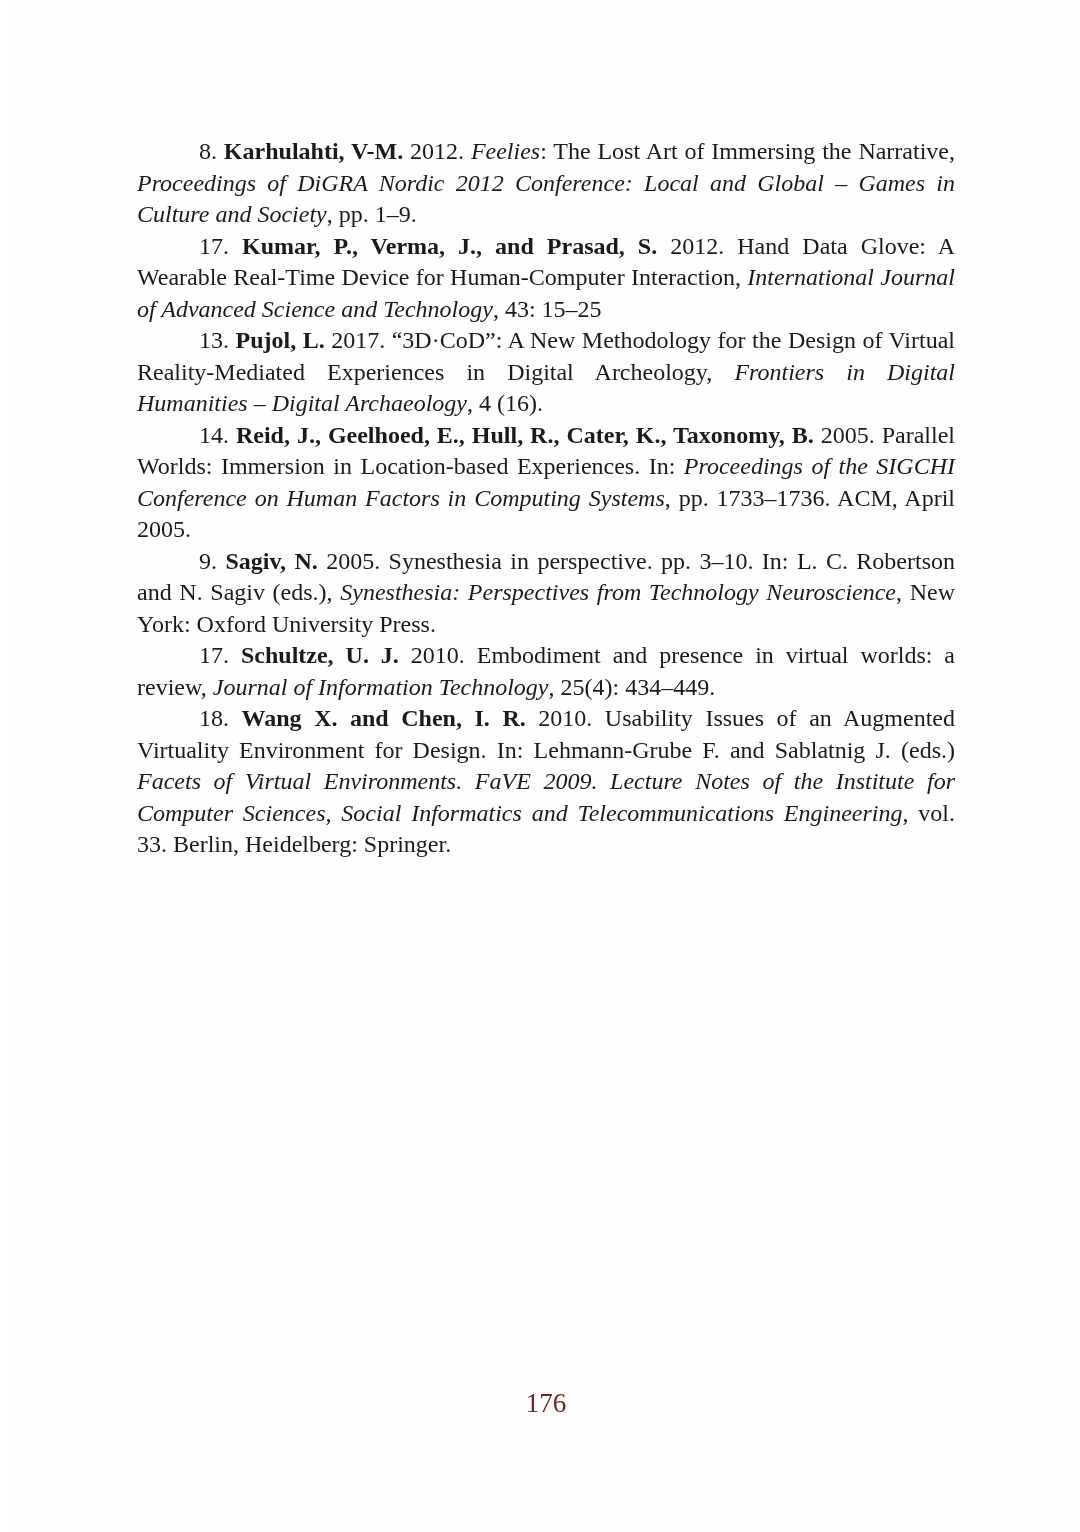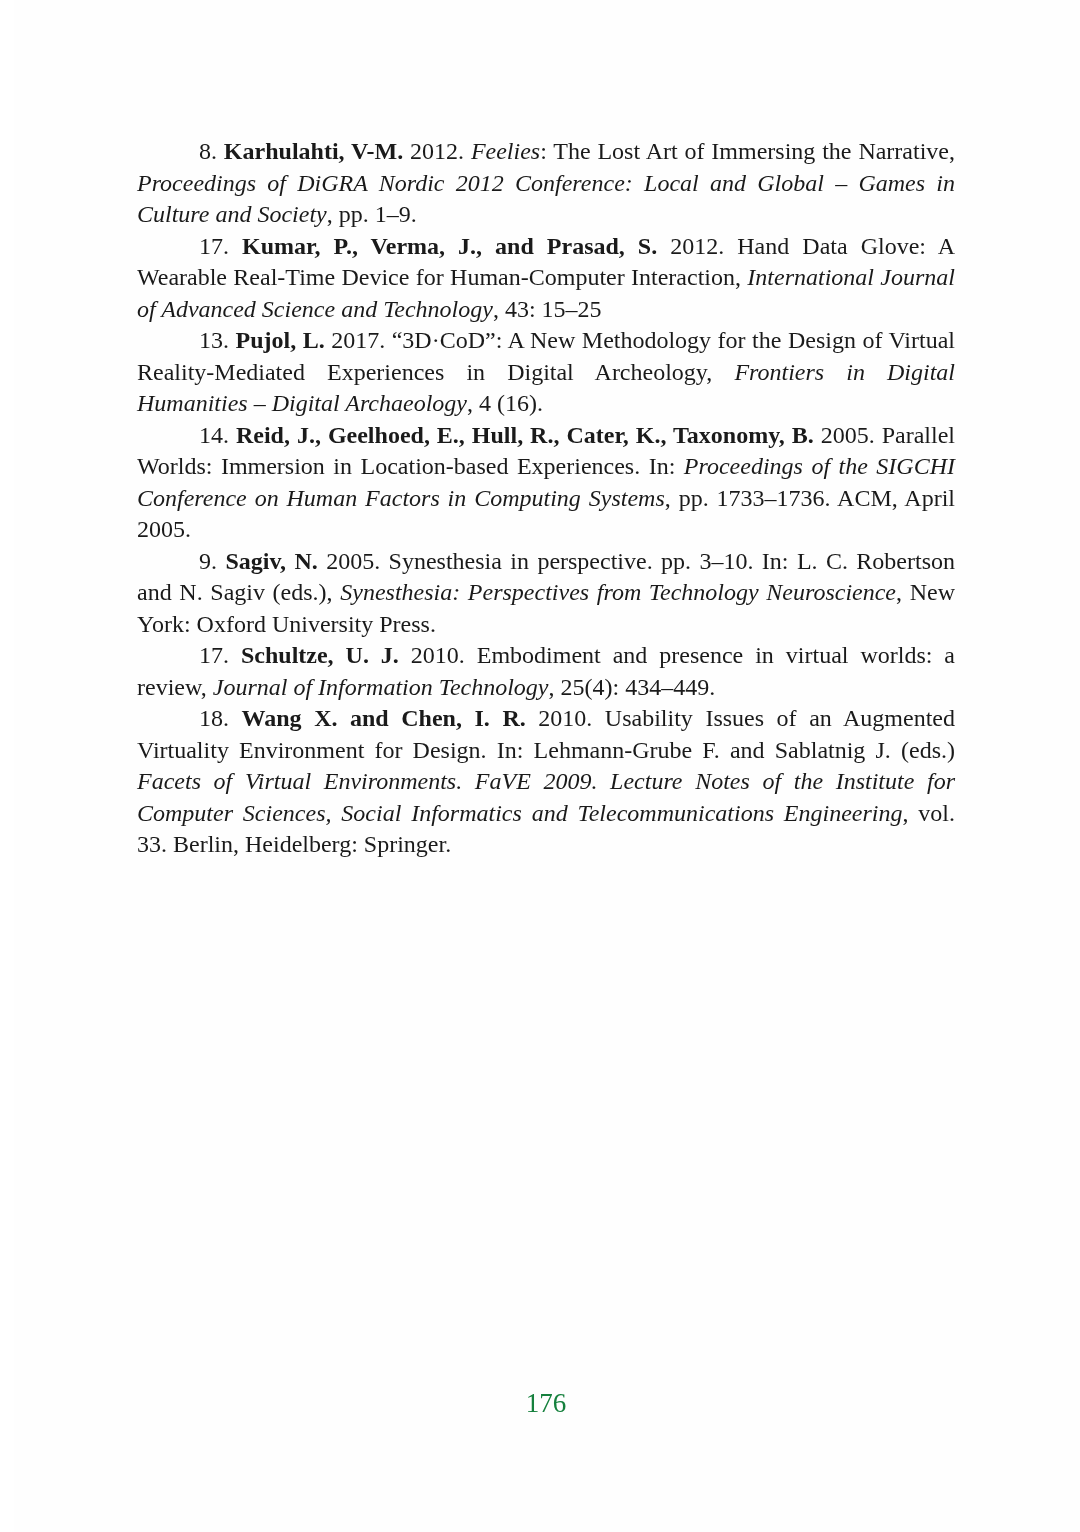--- a/index.html
+++ b/index.html
@@ -34,21 +34,21 @@
   .seg-n { font-weight: normal; font-style: normal; }
   .seg-b { font-weight: bold; }
   .seg-i { font-style: italic; }
   .page-number {
     position: absolute;
     left: 123px;
     top: 1388px;
     width: 818px;
     text-align: center;
     font-size: 27px;
-    color: #15803d;
+    color: #7f1d1d;
   }
 </style>
 </head>
 <body>
 
 <div class="page">
   <main class="refs">
       <p class="ref"><span class="seg-n">8. </span><span class="seg-b">Karhulahti, V-M.</span><span class="seg-n"> 2012. </span><span class="seg-i">Feelies</span><span class="seg-n">: The Lost Art of Immersing the Narrative, </span><span class="seg-i">Proceedings of DiGRA Nordic 2012 Conference: Local and Global – Games in Culture and Society</span><span class="seg-n">, pp. 1–9.</span></p>
       <p class="ref"><span class="seg-n">17. </span><span class="seg-b">Kumar, P., Verma, J., and Prasad, S.</span><span class="seg-n"> 2012. Hand Data Glove: A Wearable Real-Time Device for Human-Computer Interaction, </span><span class="seg-i">International Journal of Advanced Science and Technology</span><span class="seg-n">, 43: 15–25</span></p>
       <p class="ref"><span class="seg-n">13. </span><span class="seg-b">Pujol, L.</span><span class="seg-n"> 2017. “3D·CoD”: A New Methodology for the Design of Virtual Reality-Mediated Experiences in Digital Archeology, </span><span class="seg-i">Frontiers in Digital Humanities – Digital Archaeology</span><span class="seg-n">, 4 (16).</span></p>

